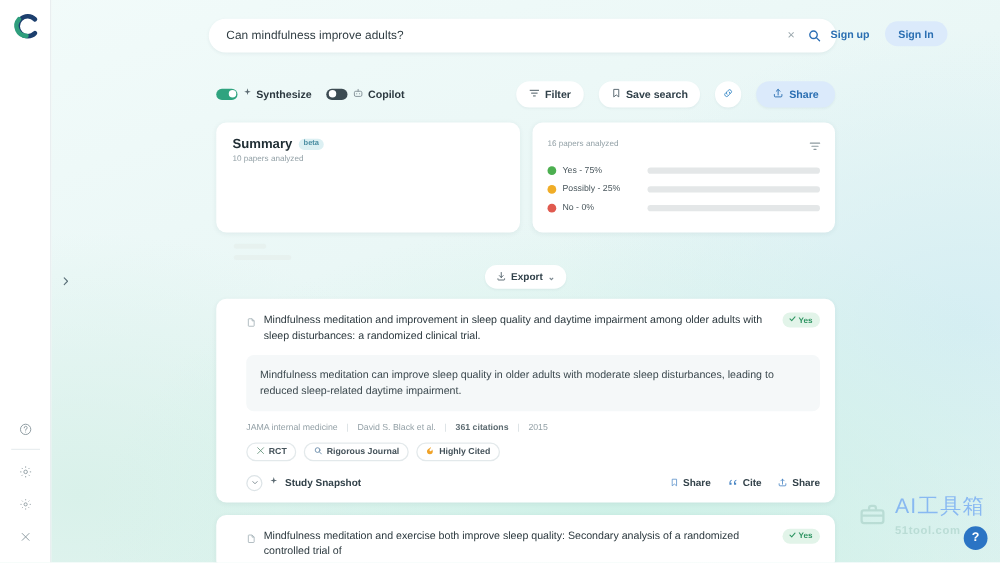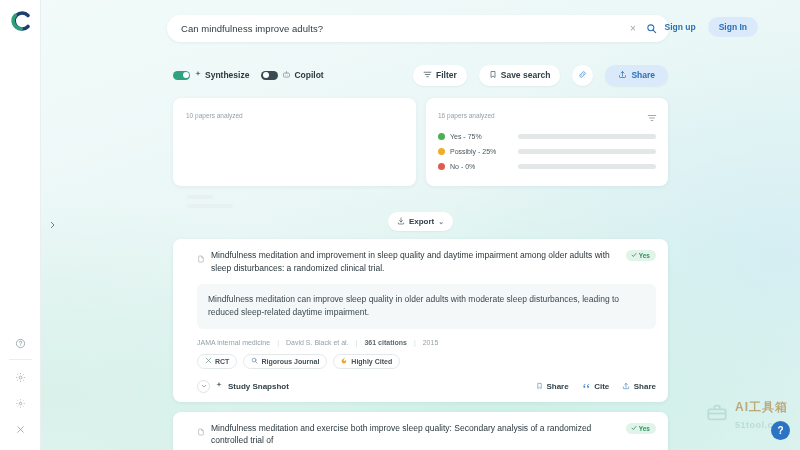--- a/index.html
+++ b/index.html
@@ -267,21 +267,21 @@
   }
   .fa .ic { color: #4a86c4; display: flex; }
 
   
   .watermark {
     position: absolute; right: 12px; bottom: 18px;
     display: flex; align-items: center; gap: 5px;
     opacity: .5; z-index: 7; pointer-events: none;
   }
   .wm-text { line-height: 1.05; }
-  .wm-l1 { font-size: 12px; font-weight: bold; color: #a16207; letter-spacing: 1px; }
+  .wm-l1 { font-size: 17px; font-weight: normal; color: #3b82f6; letter-spacing: 1px; }
   .wm-l2 { font-size: 9px; font-weight: bold; color: #9ec9bf; letter-spacing: .5px; }
   .helpfab {
     position: absolute; right: 10px; bottom: 10px;
     width: 19px; height: 19px; border-radius: 50%;
     background: #2b74c4; color: #fff;
     display: flex; align-items: center; justify-content: center;
     font-size: 10px; font-weight: bold;
     z-index: 8;
   }
 </style>
@@ -424,20 +424,24 @@
             </svg>
           </span>
           <span>Share</span>
         </div>
       </div>
     </div>
 
     <div class="cards">
 
       <div class="card summary">
+        <div class="card-head">
+          <span class="card-title">Summary</span>
+          <span class="beta">beta</span>
+        </div>
         <div class="card-sub">10 papers analyzed</div>
       </div>
 
       <div class="card meter">
         <div class="card-sub">16 papers analyzed</div>
         <div class="meter-filter">
           <svg width="10" height="10" viewBox="0 0 24 24" fill="none" stroke="currentColor" stroke-width="2" stroke-linecap="round">
             <path d="M3 6h18M6 12h12M10 18h4"></path>
           </svg>
         </div>

